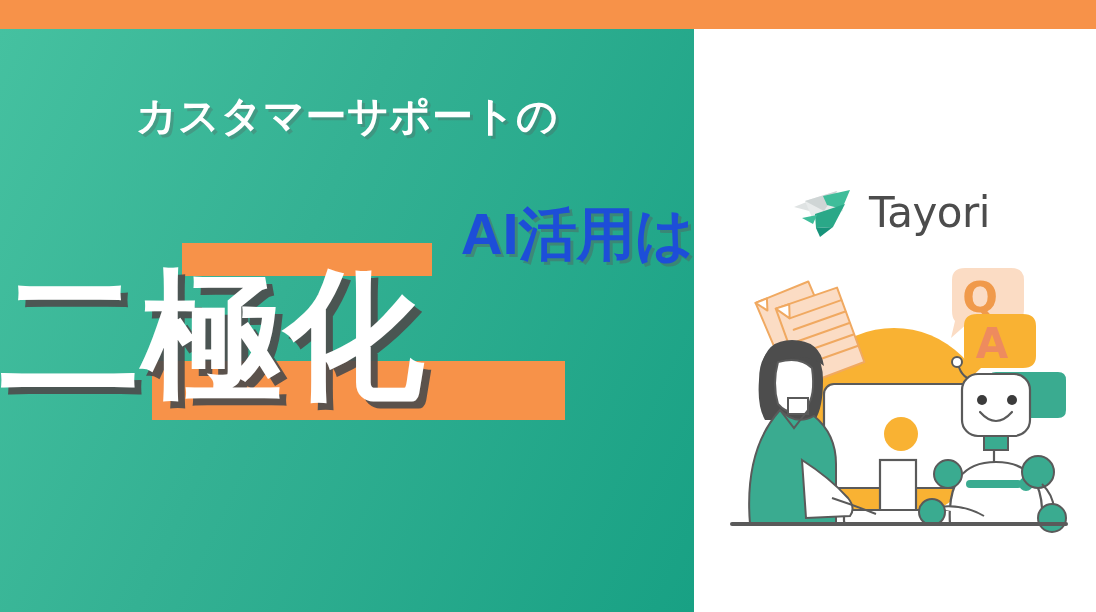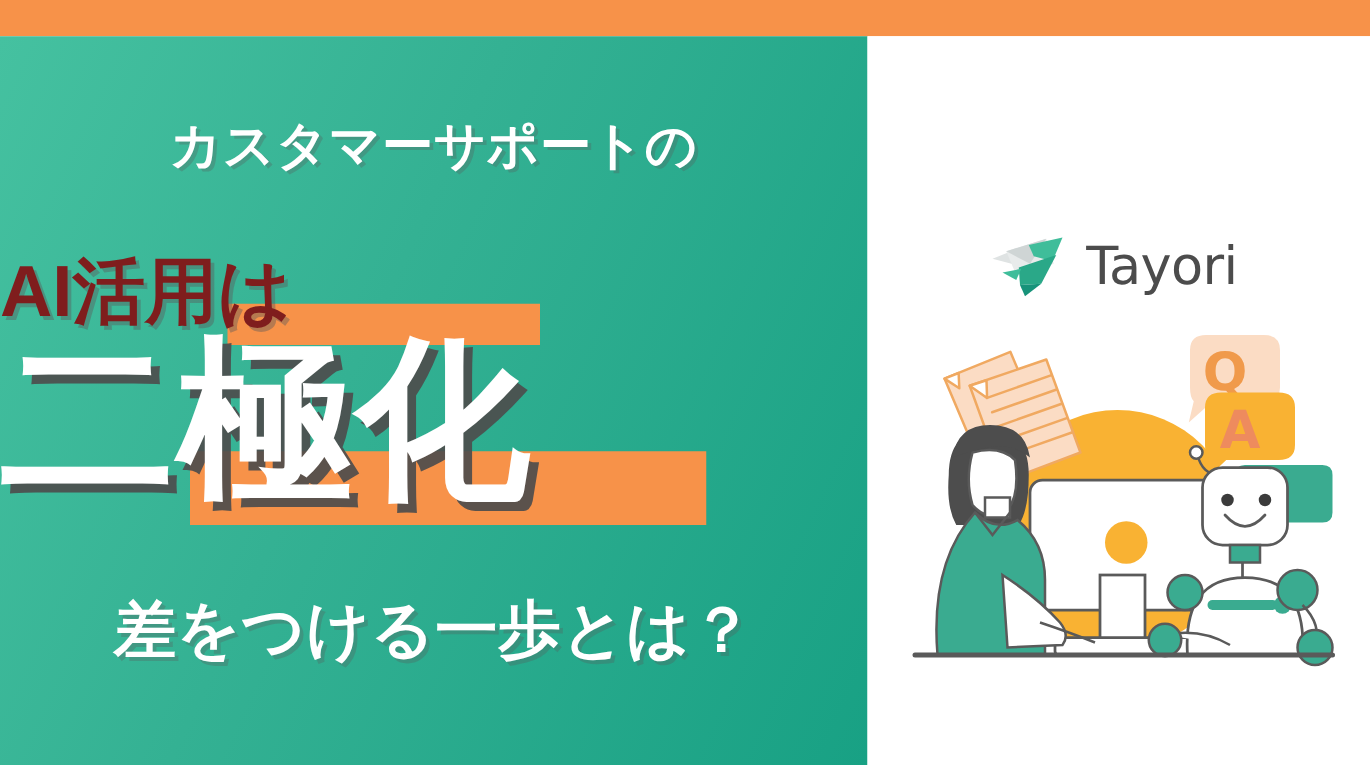--- a/index.html
+++ b/index.html
@@ -53,23 +53,23 @@
     position:absolute; top:168px; left:0; width:694px; height:80px;
   }
   #row-2-marker {
     position:absolute;
     left:182px; top:46px;
     width:250px; height:33px;
     background:#f79249;
   }
   #row-2 {
     position:absolute; left:0; top:0; width:694px;
-    text-align:left;
+    text-align:right;
     font-size:58px; line-height:74px;
-    font-weight:bold; color:#7f1d1d;
+    font-weight:bold; color:#1d4ed8;
     white-space:nowrap;
     text-shadow:3px 3px 0 rgba(90,90,90,.42);
   }
   
   #row-3-wrap {
     position:absolute; top:232px; left:0; width:694px; height:200px;
   }
   #row-3-marker {
     position:absolute;
     left:152px; top:100px;
@@ -133,21 +133,20 @@
     <div id="row-2-wrap">
       <div id="row-2-marker"></div>
       <div id="row-2">AI活用は</div>
     </div>
 
     <div id="row-3-wrap">
       <div id="row-3-marker"></div>
       <div id="row-3">二極化</div>
     </div>
 
-    <div class="hl-row" id="row-4">差をつける一歩とは？</div>
   </div>
 
   <div id="right-panel"></div>
 
   <div id="logo">
     <span id="logo-mark">
       <svg viewBox="0 0 62 52" width="62" height="52">
 
         <path d="M1 20 L26 10 L20 25 Z" fill="#dfe3e3"></path>
 

